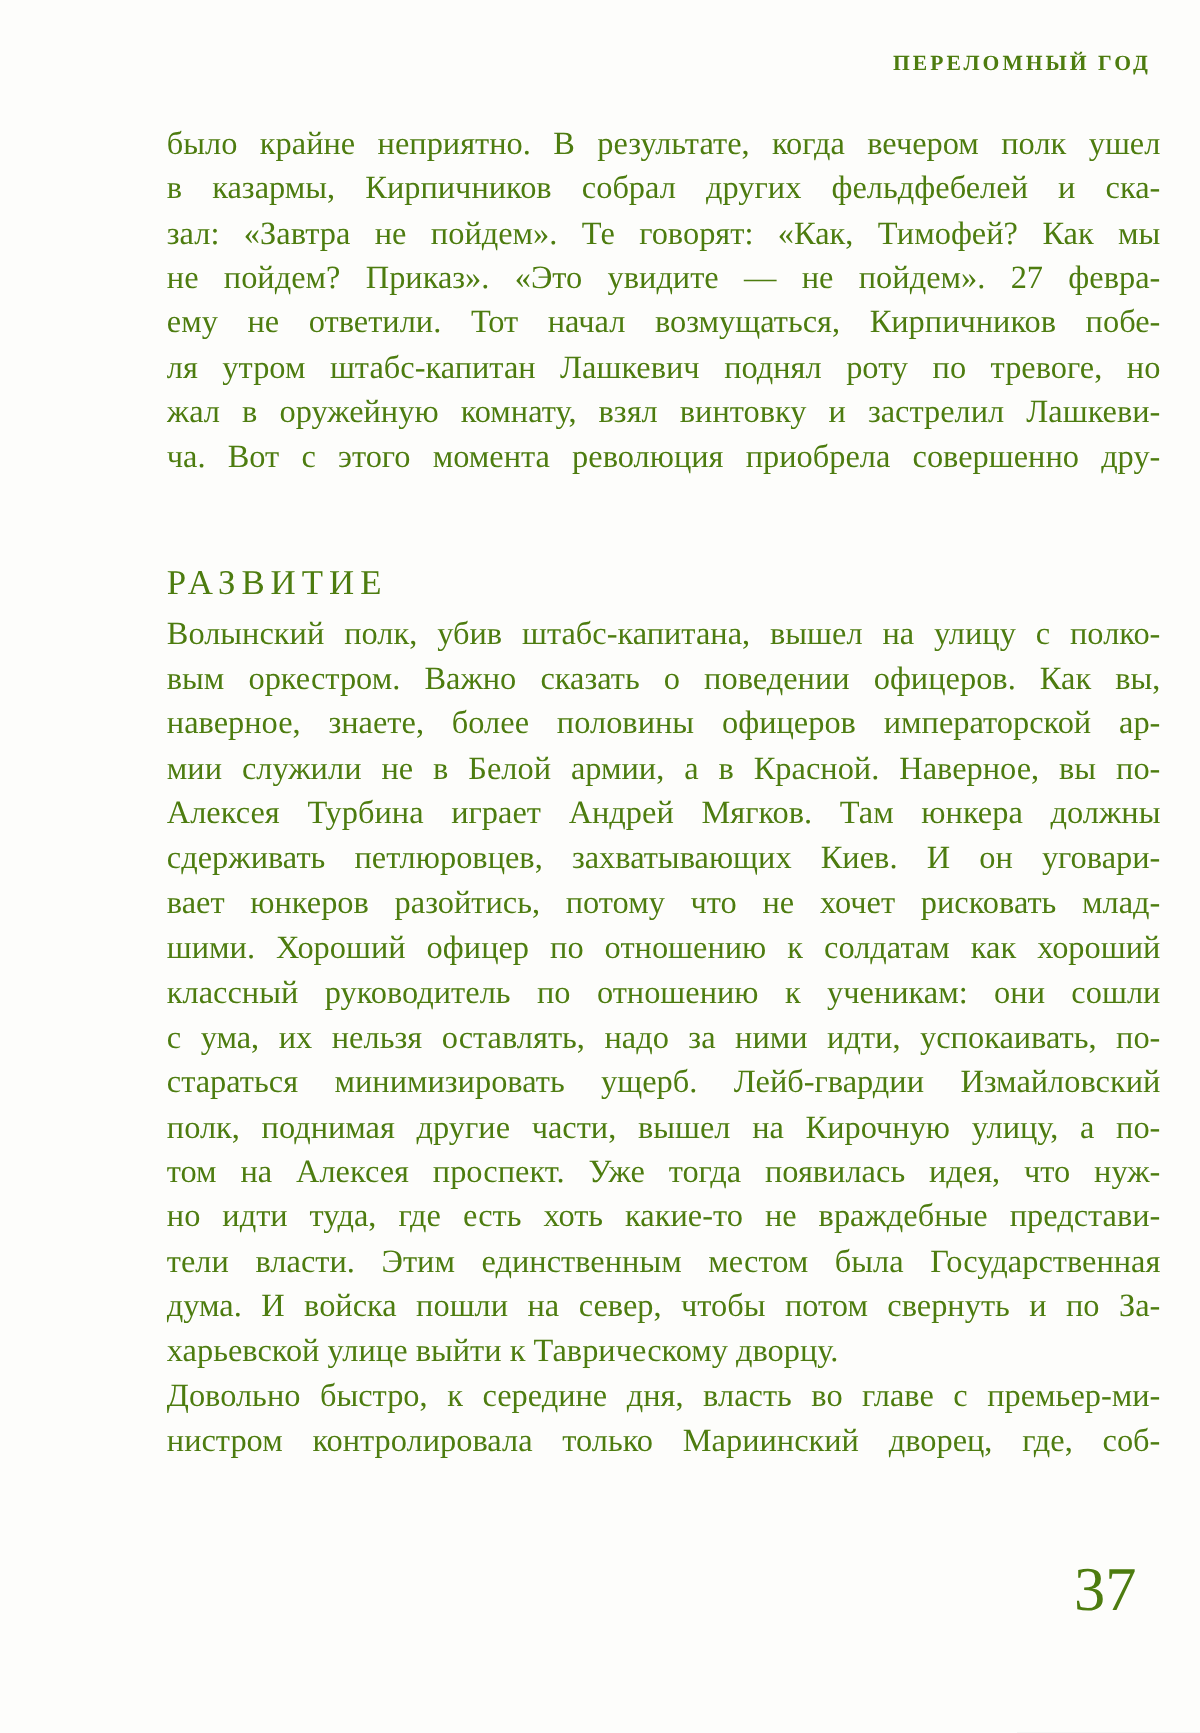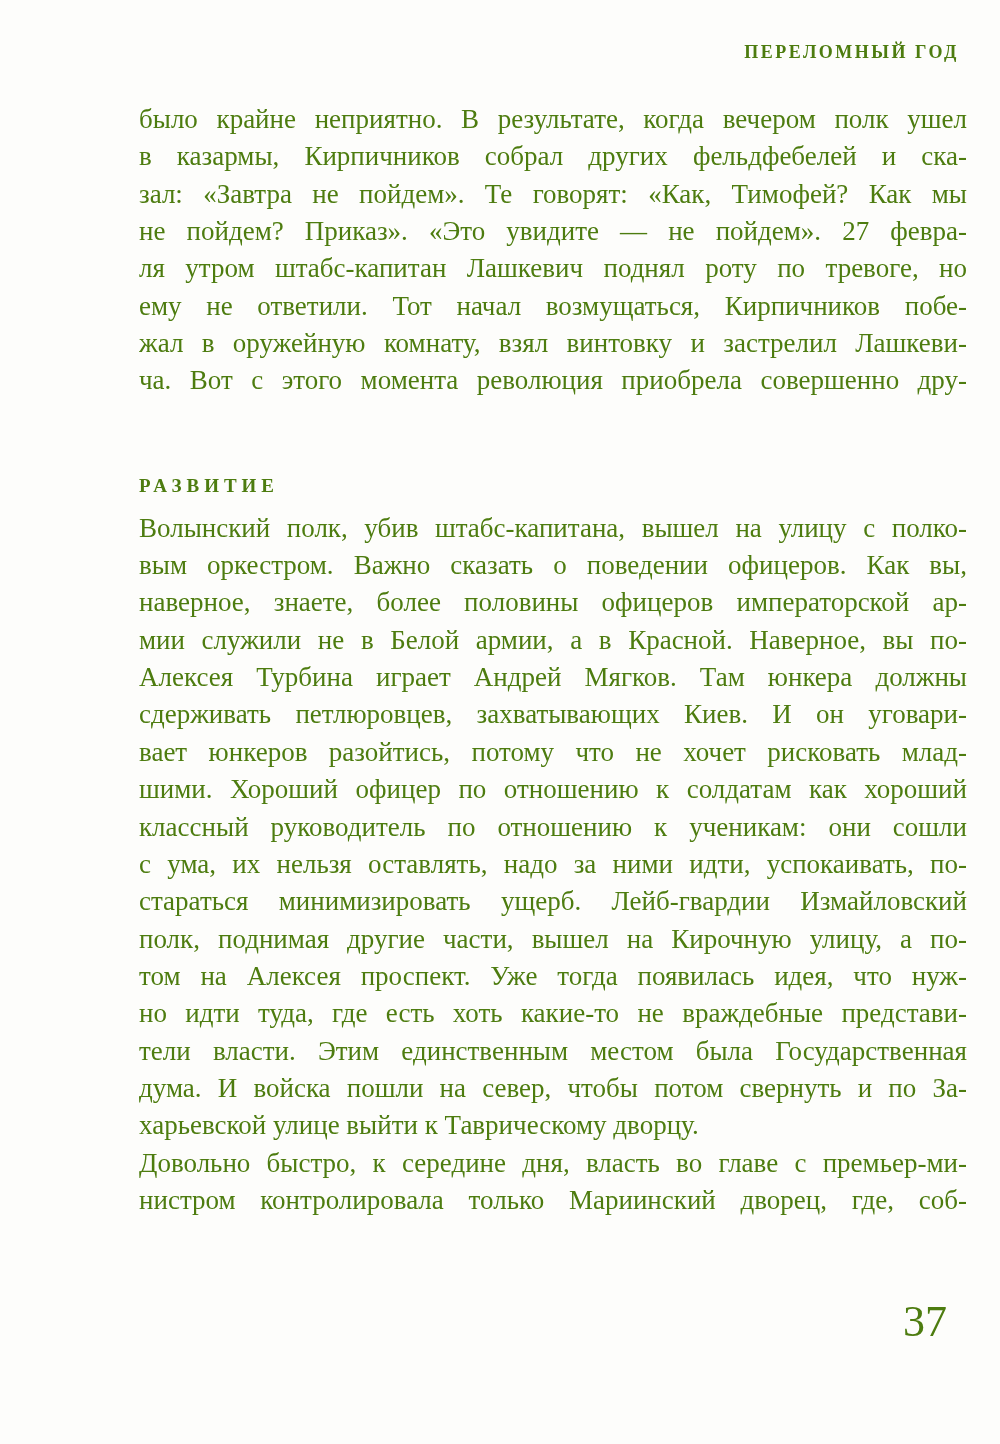--- a/index.html
+++ b/index.html
@@ -36,48 +36,48 @@
     text-align: justify;
     text-align-last: justify;
     overflow: hidden;
   }
   .line.ragged {
     text-align-last: left;
   }
   .section-heading {
     margin-top: 66px;
     margin-bottom: 4px;
-    font-weight: bold;
-    font-size: 19px;
+    font-weight: normal;
+    font-size: 29px;
     line-height: 40px;
     letter-spacing: 5px;
   }
   .page-number {
     position: absolute;
     top: 1300px;
     right: 53px;
-    font-size: 44px;
+    font-size: 52px;
     line-height: 1;
     font-weight: normal;
   }
 </style>
 </head>
 <body>
 
 <div class="page">
   <div class="running-head">ПЕРЕЛОМНЫЙ ГОД</div>
 
   <div class="text-column" id="text-column">
       <div class="para">
         <div class="line">было крайне неприятно. В результате, когда вечером полк ушел</div>
         <div class="line">в казармы, Кирпичников собрал других фельдфебелей и ска-</div>
         <div class="line">зал: «Завтра не пойдем». Те говорят: «Как, Тимофей? Как мы</div>
         <div class="line">не пойдем? Приказ». «Это увидите — не пойдем». 27 февра-</div>
+        <div class="line">ему не ответили. Тот начал возмущаться, Кирпичников побе-</div>
         <div class="line">ля утром штабс-капитан Лашкевич поднял роту по тревоге, но</div>
-        <div class="line">ему не ответили. Тот начал возмущаться, Кирпичников побе-</div>
         <div class="line">жал в оружейную комнату, взял винтовку и застрелил Лашкеви-</div>
         <div class="line">ча. Вот с этого момента революция приобрела совершенно дру-</div>
       </div>
       <div class="section-heading">РАЗВИТИЕ</div>
       <div class="para">
         <div class="line">Волынский полк, убив штабс-капитана, вышел на улицу с полко-</div>
         <div class="line">вым оркестром. Важно сказать о поведении офицеров. Как вы,</div>
         <div class="line">наверное, знаете, более половины офицеров императорской ар-</div>
         <div class="line">мии служили не в Белой армии, а в Красной. Наверное, вы по-</div>
         <div class="line">Алексея Турбина играет Андрей Мягков. Там юнкера должны</div>

